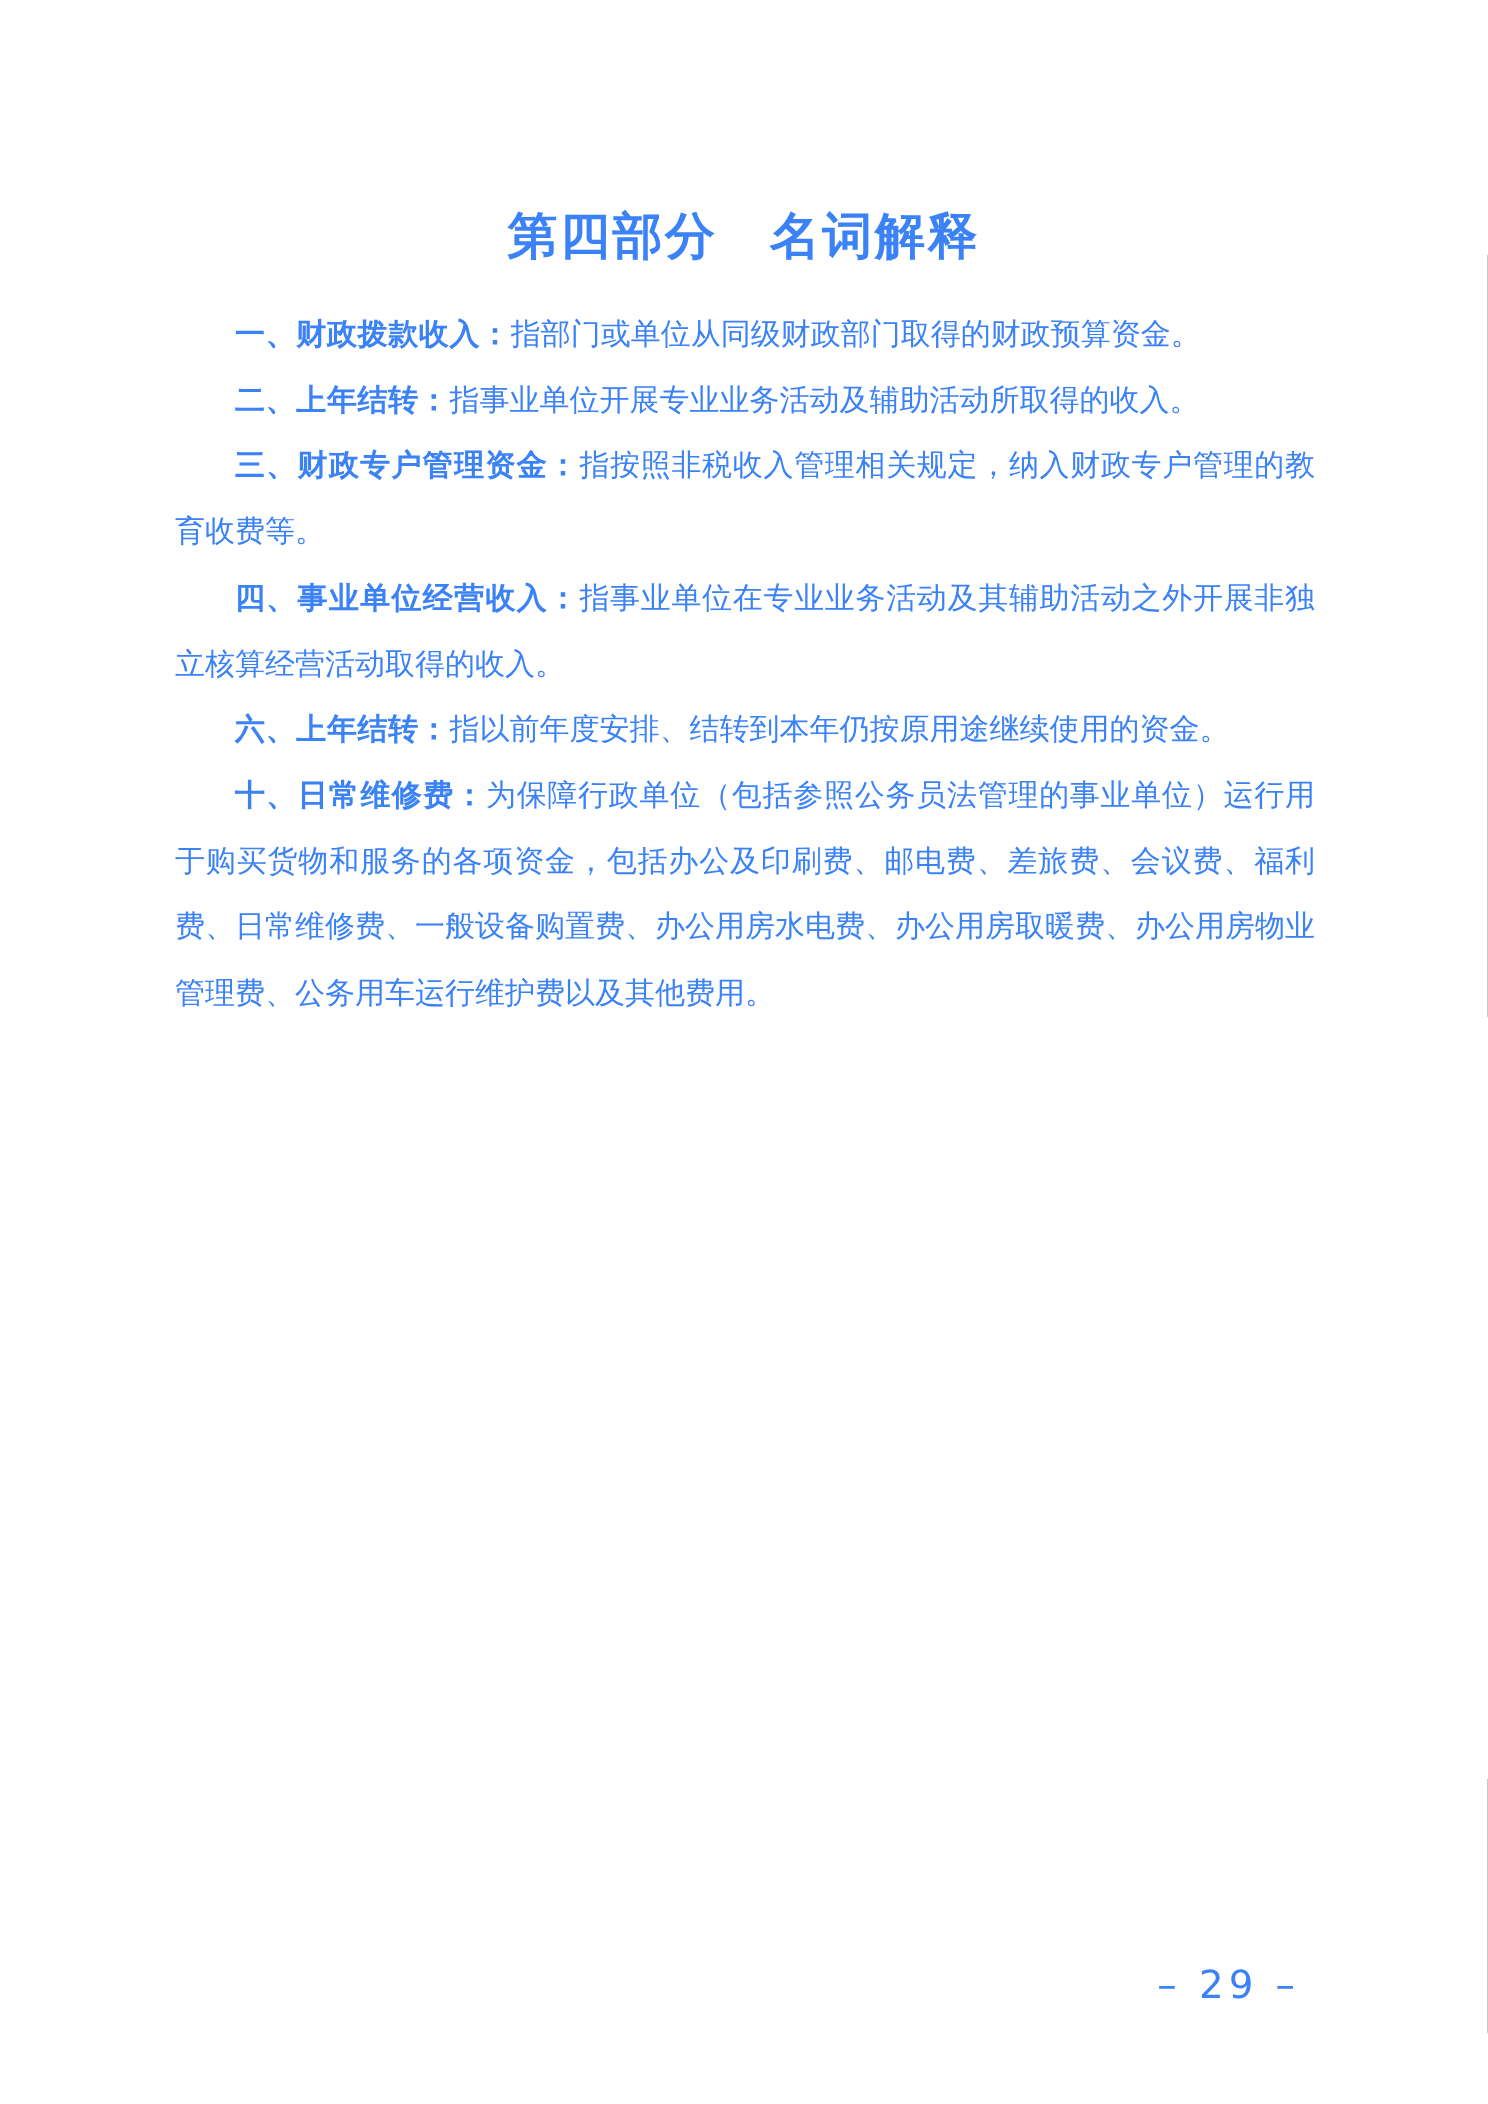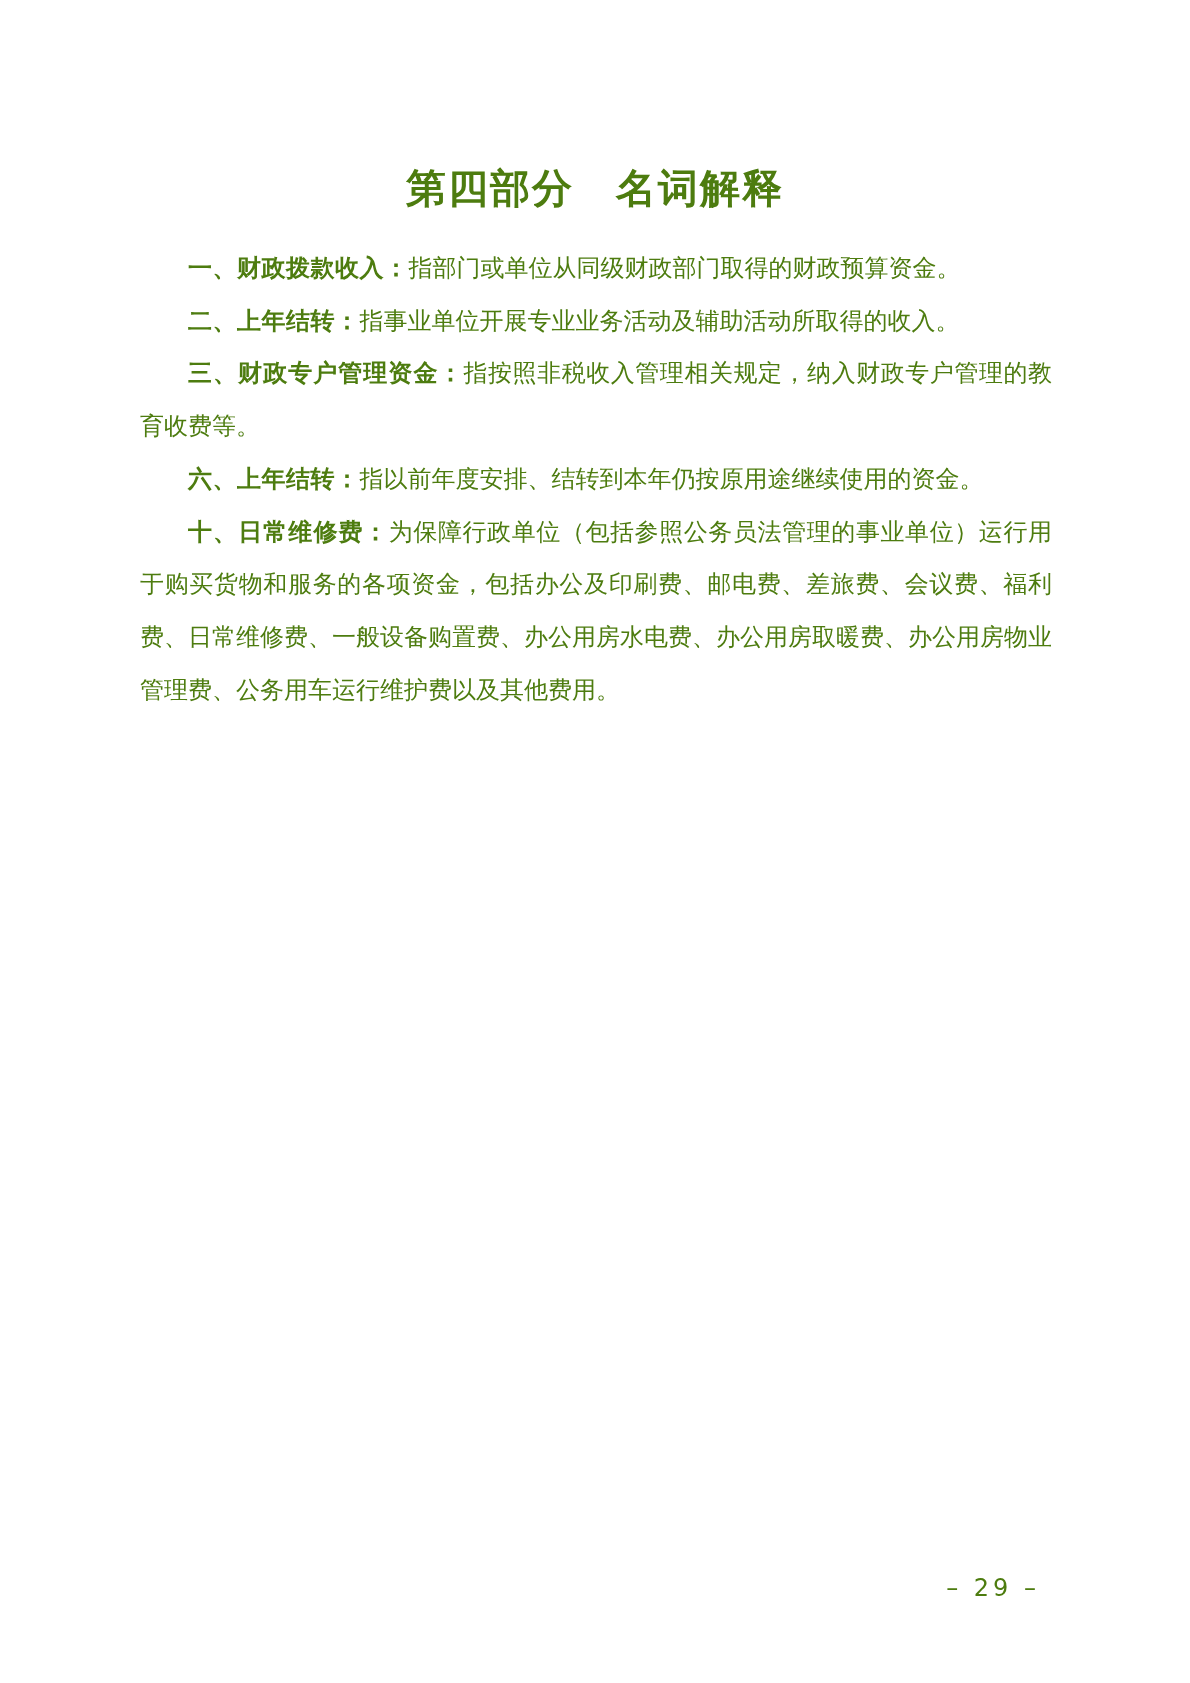--- a/index.html
+++ b/index.html
@@ -6,21 +6,21 @@
     margin: 0;
     padding: 0;
     background: #9b9b9b;
   }
   .page {
     position: relative;
     width: 1190px;
     height: 1683px;
     margin: 0 auto;
     background: #ffffff;
-    color: #4d7c0f;
+    color: #3b82f6;
     overflow: hidden;
     font-family: "Liberation Serif", "DejaVu Serif", serif;
   }
   .doc-title {
     position: absolute;
     top: 134px;
     left: 0;
     width: 100%;
     text-align: center;
     font-family: "Liberation Serif", "DejaVu Serif", serif;
@@ -51,40 +51,41 @@
   }
   .term-def {
     font-family: "Liberation Serif", "DejaVu Serif", serif;
     font-weight: 400;
   }
   .page-number {
     position: absolute;
     top: 1568px;
     right: 150px;
     font-family: "DejaVu Sans", "Liberation Sans", sans-serif;
-    font-size: 24px;
+    font-size: 31px;
     line-height: 40px;
     letter-spacing: 4px;
     white-space: pre;
   }
 </style>
 </head>
 <body>
 
 <div class="page">
 
   <h1 class="doc-title">第四部分　名词解释</h1>
 
   <div class="content">
   <p class="term-para"><span class="term-label">一、财政拨款收入：</span><span class="term-def">指部门或单位从同级财政部门取得的财政预算资金。</span></p>
 
   <p class="term-para"><span class="term-label">二、上年结转：</span><span class="term-def">指事业单位开展专业业务活动及辅助活动所取得的收入。</span></p>
 
   <p class="term-para"><span class="term-label">三、财政专户管理资金：</span><span class="term-def">指按照非税收入管理相关规定，纳入财政专户管理的教育收费等。</span></p>
 
+  <p class="term-para"><span class="term-label">四、事业单位经营收入：</span><span class="term-def">指事业单位在专业业务活动及其辅助活动之外开展非独立核算经营活动取得的收入。</span></p>
 
 
   <p class="term-para"><span class="term-label">六、上年结转：</span><span class="term-def">指以前年度安排、结转到本年仍按原用途继续使用的资金。</span></p>
 
 
 
 
   <p class="term-para"><span class="term-label">十、日常维修费：</span><span class="term-def">为保障行政单位（包括参照公务员法管理的事业单位）运行用于购买货物和服务的各项资金，包括办公及印刷费、邮电费、差旅费、会议费、福利费、日常维修费、一般设备购置费、办公用房水电费、办公用房取暖费、办公用房物业管理费、公务用车运行维护费以及其他费用。</span></p>
 </div>
 

